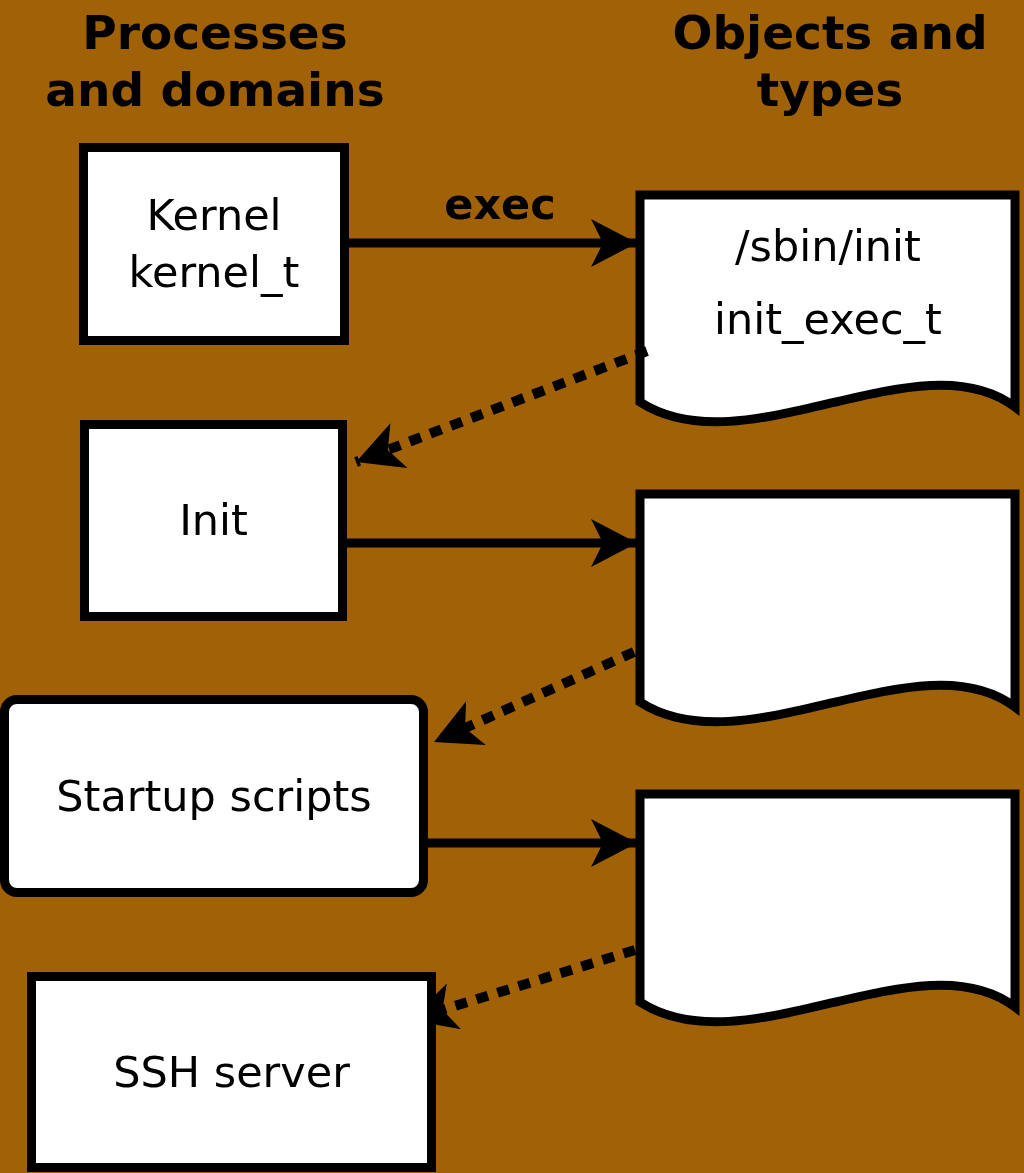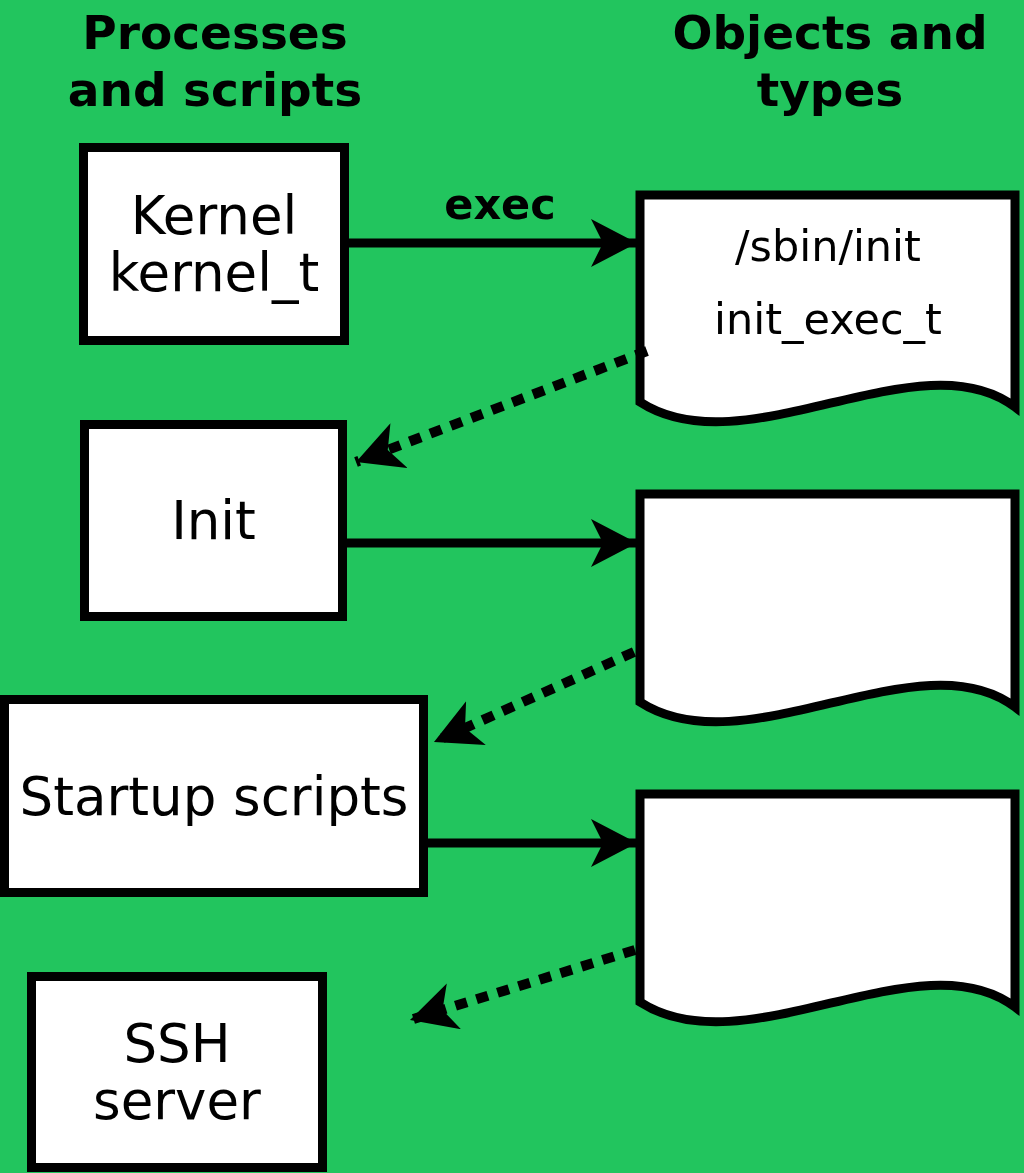--- a/index.html
+++ b/index.html
@@ -1,20 +1,20 @@
 <!DOCTYPE html>
 <html><head>
 <meta charset="utf-8">
 <style>
   html, body { margin: 0; padding: 0; background: #ffffff; }
   #canvas {
     position: relative;
     width: 1024px;
     height: 1173px;
-    background: #22c55e;
+    background: #a16207;
     color: #000000;
     font-family: "DejaVu Sans", "Liberation Sans", sans-serif;
     overflow: hidden;
   }
   #diagram-svg {
     position: absolute;
     left: 0; top: 0;
     width: 1024px; height: 1173px;
   }
   .col-header {
@@ -30,27 +30,27 @@
   .pbox {
     position: absolute;
     box-sizing: border-box;
     border: 9px solid #000000;
     background: #ffffff;
     display: flex;
     flex-direction: column;
     align-items: center;
     justify-content: center;
     text-align: center;
-    font-size: 53px;
+    font-size: 43px;
     line-height: 57px;
   }
   .box-kernel { left: 79px; top: 143px; width: 270px; height: 202px; }
   .box-init   { left: 80px; top: 420px; width: 267px; height: 201px; gap: 42px; }
-  .box-initrc { left: 0px;  top: 695px; width: 428px; height: 202px; }
-  .box-sshd   { left: 27px; top: 972px; width: 300px; height: 200px; }
+  .box-initrc { left: 0px;  top: 695px; width: 428px; height: 202px; border-radius: 17px; }
+  .box-sshd   { left: 27px; top: 972px; width: 409px; height: 200px; }
   .doc-label {
     position: absolute;
     width: 376px;
     height: 172px;
     display: flex;
     flex-direction: column;
     align-items: center;
     justify-content: center;
     text-align: center;
     font-size: 43px;
@@ -89,21 +89,21 @@
     <line x1="343" y1="543" x2="637" y2="543" stroke="#000000" stroke-width="9" marker-end="url(#ah)"></line>
     <line x1="424" y1="843" x2="637" y2="843" stroke="#000000" stroke-width="9" marker-end="url(#ah)"></line>
 
     <line x1="647" y1="351" x2="356" y2="462" stroke="#000000" stroke-width="10" stroke-dasharray="12 10" marker-end="url(#ah)"></line>
     <line x1="634" y1="652" x2="434" y2="742" stroke="#000000" stroke-width="10" stroke-dasharray="12 10" marker-end="url(#ah)"></line>
     <line x1="635" y1="950" x2="410" y2="1020" stroke="#000000" stroke-width="10" stroke-dasharray="12 10" marker-end="url(#ah)"></line>
   </svg>
 
   <div class="col-header hdr-left">
     <div>Processes</div>
-    <div>and scripts</div>
+    <div>and domains</div>
   </div>
   <div class="col-header hdr-right">
     <div>Objects and</div>
     <div>types</div>
   </div>
 
   <div class="pbox box-kernel">
     <span>Kernel</span>
     <span>kernel_t</span>
   </div>

